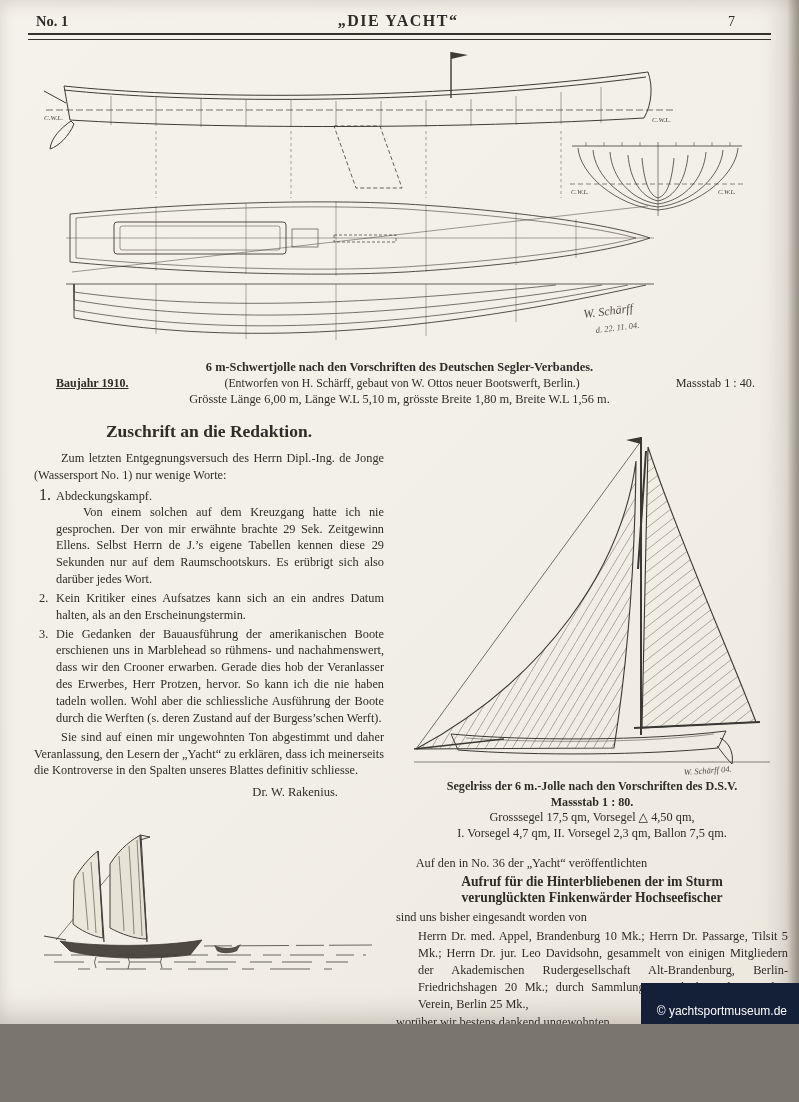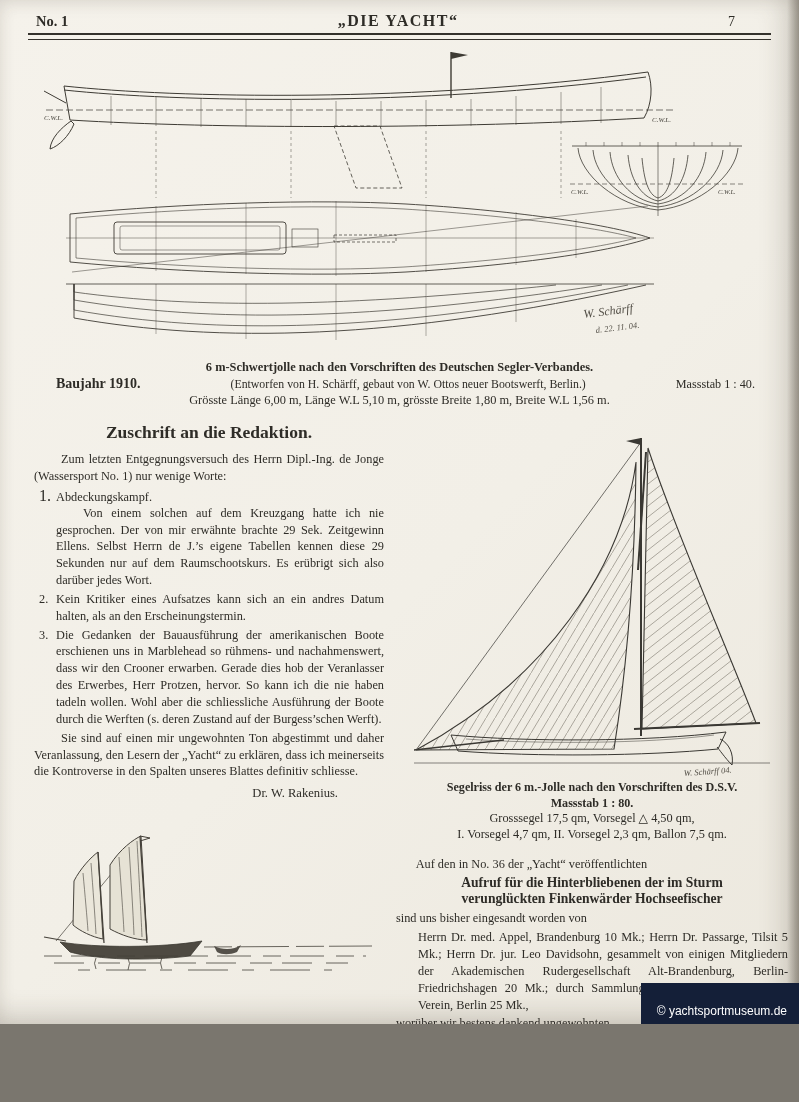--- a/index.html
+++ b/index.html
@@ -17,21 +17,21 @@
   .pnum{font-size:14px;}
   .rule{margin:0 28px;height:4px;border-top:2.3px solid #34322c;border-bottom:0.9px solid #34322c;}
   figure{margin:0;}
   .lines-fig{margin:6px 0 0 36px;width:726px;text-align:center;}
   svg{display:block;}
   svg text{font-family:"Liberation Serif","DejaVu Serif",serif;fill:#46433c;}
   .script{font-style:italic;fill:#524e46;}
   .cap{text-align:center;margin-top:2px;}
   .cap-title{font-size:12.4px;font-weight:bold;}
   .cap-row{display:flex;justify-content:space-between;align-items:baseline;padding:1px 44px 0 56px;}
-  .cap-left{font-weight:bold;font-size:14px;}
+  .cap-left{font-weight:bold;font-size:12px;text-decoration:underline;}
   .cap-mid{font-size:11.8px;}
   .cap-right{font-size:12.2px;}
   .cap-dims{font-size:12.4px;margin-top:1px;}
   .cols{display:flex;gap:12px;padding:10px 8px 0 34px;}
   .col-l{width:350px;}
   .col-r{width:392px;}
   .col-l h2{font-size:17.5px;font-weight:bold;text-align:center;margin:4px 0 8px;}
   .col p{margin:0 0 2px;font-size:12.3px;line-height:1.37;text-align:justify;}
   .indent{text-indent:2.2em;}
   .li{position:relative;padding-left:22px;margin-bottom:2px;}

